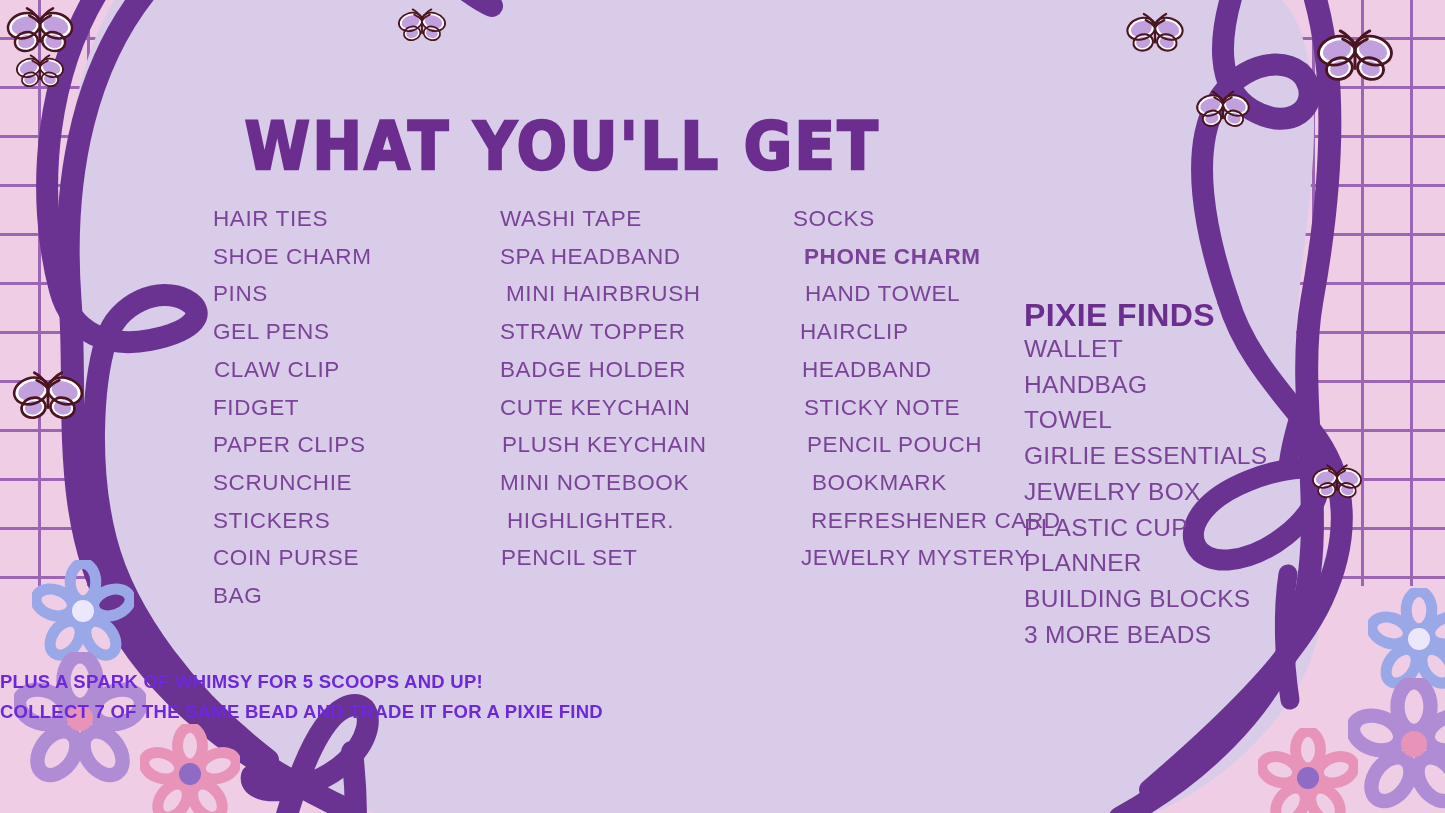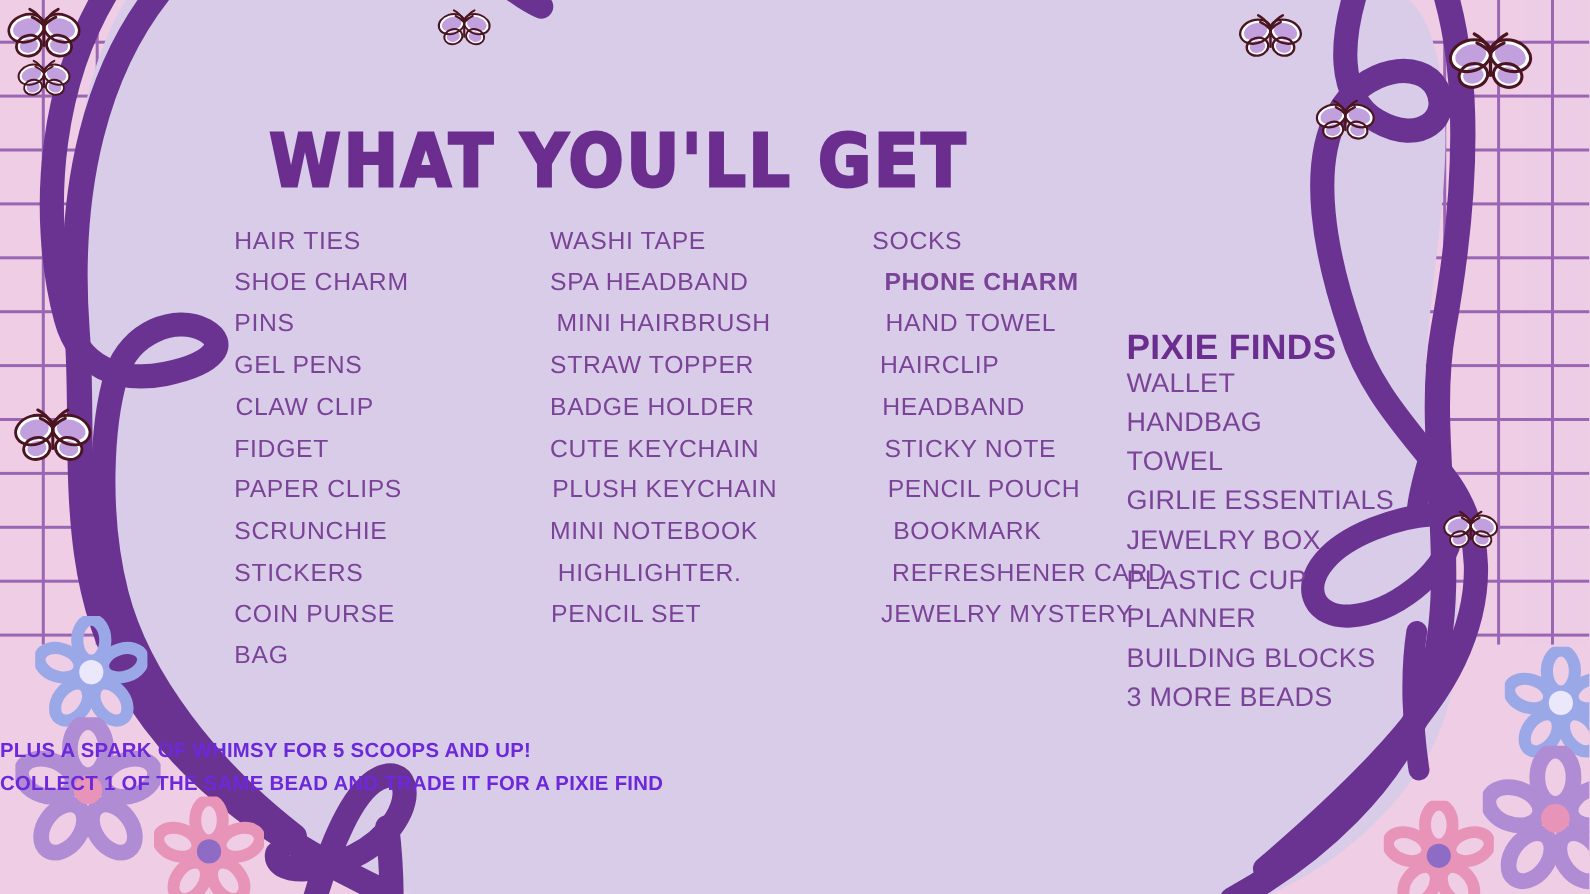--- a/index.html
+++ b/index.html
@@ -361,17 +361,17 @@
       <span class="it">GIRLIE ESSENTIALS</span>
       <span class="it">JEWELRY BOX</span>
       <span class="it">PLASTIC CUP</span>
       <span class="it">PLANNER</span>
       <span class="it">BUILDING BLOCKS</span>
       <span class="it">3 MORE BEADS</span>
     </div>
 
     <div class="footer">
       <span>PLUS A SPARK OF WHIMSY FOR 5 SCOOPS AND UP!</span>
-      <span>COLLECT 1 OF THE SAME BEAD AND TRADE IT FOR A PIXIE FIND</span>
+      <span>COLLECT 7 OF THE SAME BEAD AND TRADE IT FOR A PIXIE FIND</span>
     </div>
 
   </div>
 </div>
 
 </body></html>

